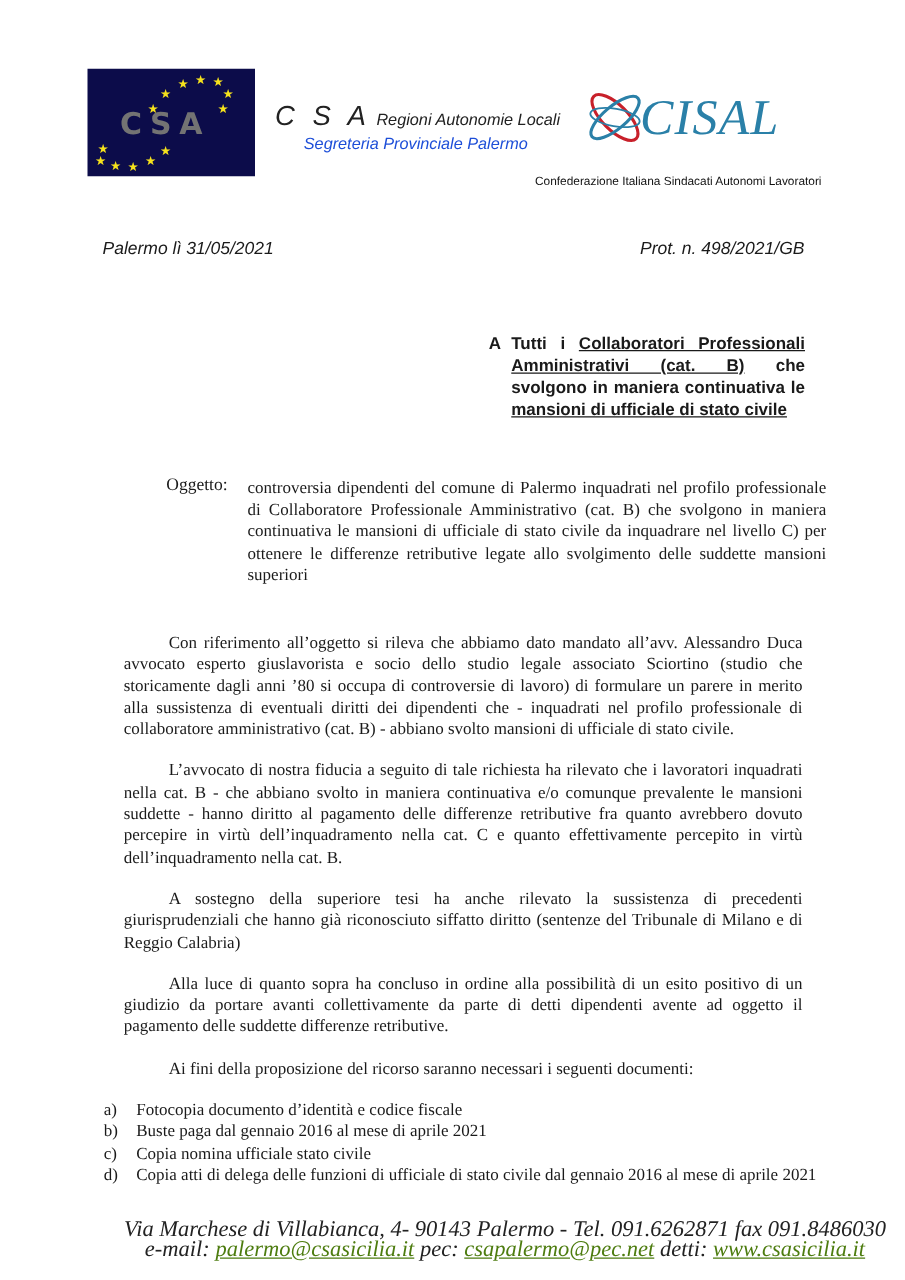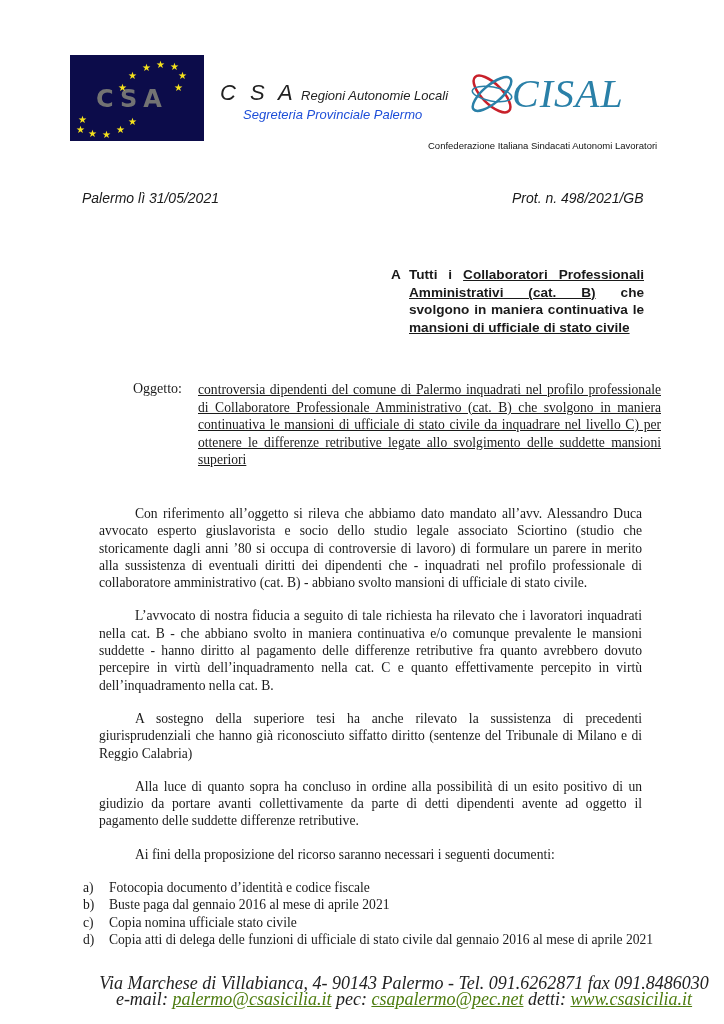--- a/index.html
+++ b/index.html
@@ -24,21 +24,21 @@
 
   #place-date { left: 82px; top: 190px; font-size: 14px; font-style: italic; }
   #prot { left: 512px; top: 190px; font-size: 14px; font-style: italic; }
 
   #recipient { left: 391px; top: 266px; width: 253px; font-size: 13.6px; font-weight: bold; line-height: 17.5px; }
   #recipient .a { position: absolute; left: 0; top: 0; }
   #recipient .txt { margin-left: 18px; text-align: justify; }
   #recipient u { text-decoration: underline; }
 
   #oggetto-label { left: 133px; top: 381px; font-size: 14px; font-family: Liberation Serif, serif; }
-  #oggetto-body { left: 198px; top: 381px; width: 463px; font-size: 13.6px; line-height: 17.6px; text-align: justify; text-decoration: underline; }
+  #oggetto-body { left: 198px; top: 381px; width: 463px; font-size: 13.6px; line-height: 17.6px; text-align: justify; }
 
   #body { left: 83px; top: 489px; width: 575px; font-size: 13.6px; line-height: 17.3px; text-align: justify; }
   #body p { margin: 16px; text-indent: 36px; }
   #body ol { margin: 0; padding: 0; list-style: none; }
   #body li { position: relative; padding-left: 26px; text-indent: 0; }
   #body li .mark { position: absolute; left: 0; top: 0; }
 
   #footer { left: 0; top: 975px; width: 724px; text-align: center; font-size: 18px; font-style: italic; line-height: 16px; color: #222; padding-left: 42px; }
   #footer a { color: #4d7c0f; text-decoration: underline; }
 </style>

